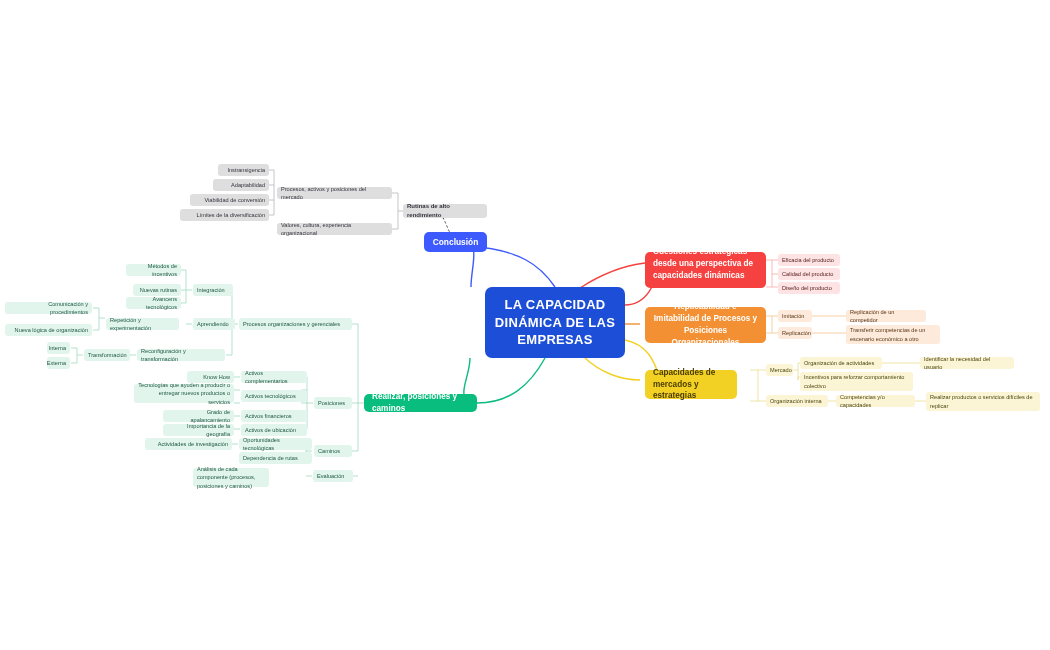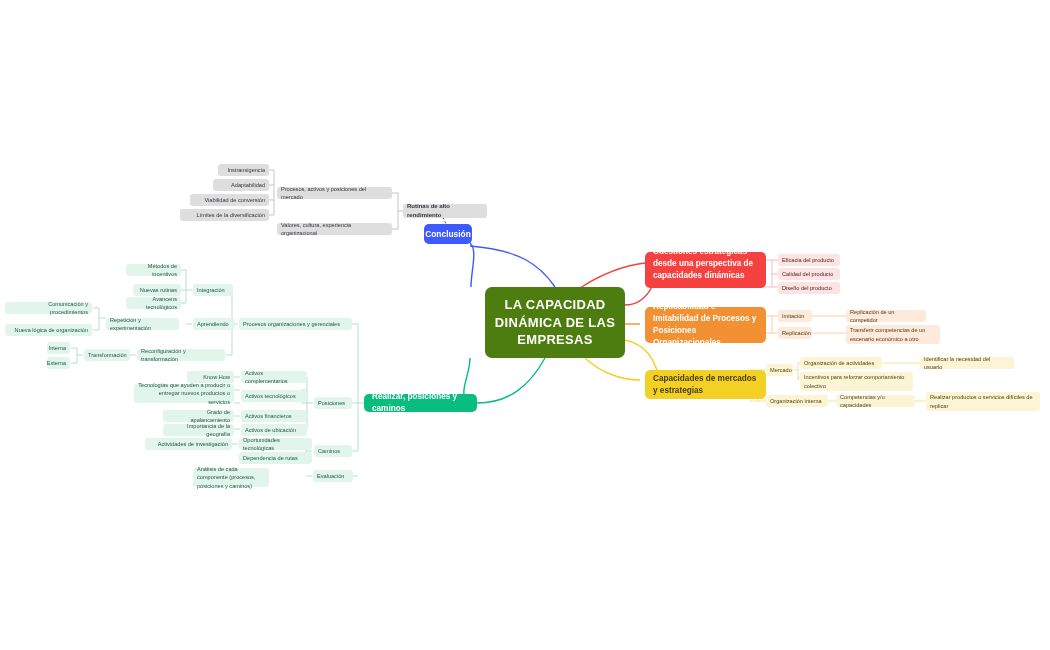--- a/index.html
+++ b/index.html
@@ -9,21 +9,21 @@
     width:1050px;height:650px;overflow:hidden;position:relative;
     -webkit-font-smoothing:antialiased;
   }
   #canvas{position:absolute;left:0;top:0;width:1050px;height:650px;}
   #links{position:absolute;left:0;top:0;width:1050px;height:650px;pointer-events:none;}
 
   .node{position:absolute;box-sizing:border-box;}
 
   
   .root{
-    background:#4d7c0f;color:#ffffff;border-radius:7px;
+    background:#1d4ed8;color:#ffffff;border-radius:7px;
     font-size:13px;font-weight:700;letter-spacing:.3px;line-height:1.35;
     text-align:center;display:flex;align-items:center;justify-content:center;
     padding:6px 6px;
   }
 
   
   .l1{border-radius:5px;color:#ffffff;font-size:8.2px;font-weight:700;
       line-height:1.45;padding:6px 8px;display:flex;align-items:center;}
   .l1.red{background:#f5413f;}
   .l1.orange{background:#f39034;}
@@ -153,21 +153,21 @@
 
       <path d="M312,476 L306,476"></path>
       <path d="M268,476 L262,476"></path>
     </g>
   </svg>
 
   <div class="node root" style="left:485px;top:287px;width:140px;height:71px;">
     <span>LA CAPACIDAD DINÁMICA DE LAS EMPRESAS</span>
   </div>
 
-  <div class="node l1 blue" style="left:424px;top:224px;width:48px;height:20px;">
+  <div class="node l1 blue" style="left:424px;top:232px;width:63px;height:20px;">
     <span>Conclusión</span>
   </div>
 
   <div class="node lf gray bold" style="left:403px;top:204px;width:84px;height:14px;">
     <span>Rutinas de alto rendimiento</span>
   </div>
 
   <div class="node lf gray" style="left:277px;top:187px;width:115px;height:12px;">
     <span>Procesos, activos y posiciones del mercado</span>
   </div>
@@ -194,37 +194,37 @@
   <div class="node lf red" style="left:778px;top:254px;width:62px;height:12px;">
     <span>Eficacia del producto</span>
   </div>
   <div class="node lf red" style="left:778px;top:268px;width:62px;height:12px;">
     <span>Calidad del producto</span>
   </div>
   <div class="node lf red" style="left:778px;top:282px;width:62px;height:12px;">
     <span>Diseño del producto</span>
   </div>
 
-  <div class="node l1 orange" style="left:645px;top:307px;width:121px;height:36px;">
+  <div class="node l1 orange" style="left:645px;top:307px;width:121px;height:36px;text-align:center;">
     <span class="wrap">Replicabilidad e Imitabilidad de Procesos y Posiciones Organizacionales</span>
   </div>
   <div class="node lf orange" style="left:778px;top:310px;width:34px;height:12px;">
     <span>Imitación</span>
   </div>
   <div class="node lf orange" style="left:778px;top:327px;width:34px;height:12px;">
     <span>Replicación</span>
   </div>
   <div class="node lf orange" style="left:846px;top:310px;width:80px;height:12px;">
     <span>Replicación de un competidor</span>
   </div>
   <div class="node lf orange" style="left:846px;top:325px;width:94px;height:19px;">
     <span class="wrap">Transferir competencias de un escenario económico a otro</span>
   </div>
 
-  <div class="node l1 yellow" style="left:645px;top:370px;width:121px;height:29px;">
+  <div class="node l1 yellow" style="left:645px;top:370px;width:92px;height:29px;">
     <span class="wrap">Capacidades de mercados y estrategias</span>
   </div>
   <div class="node lf yellow" style="left:766px;top:364px;width:27px;height:12px;">
     <span>Mercado</span>
   </div>
   <div class="node lf yellow" style="left:766px;top:395px;width:62px;height:12px;">
     <span>Organización interna</span>
   </div>
   <div class="node lf yellow" style="left:800px;top:357px;width:82px;height:12px;">
     <span>Organización de actividades</span>

